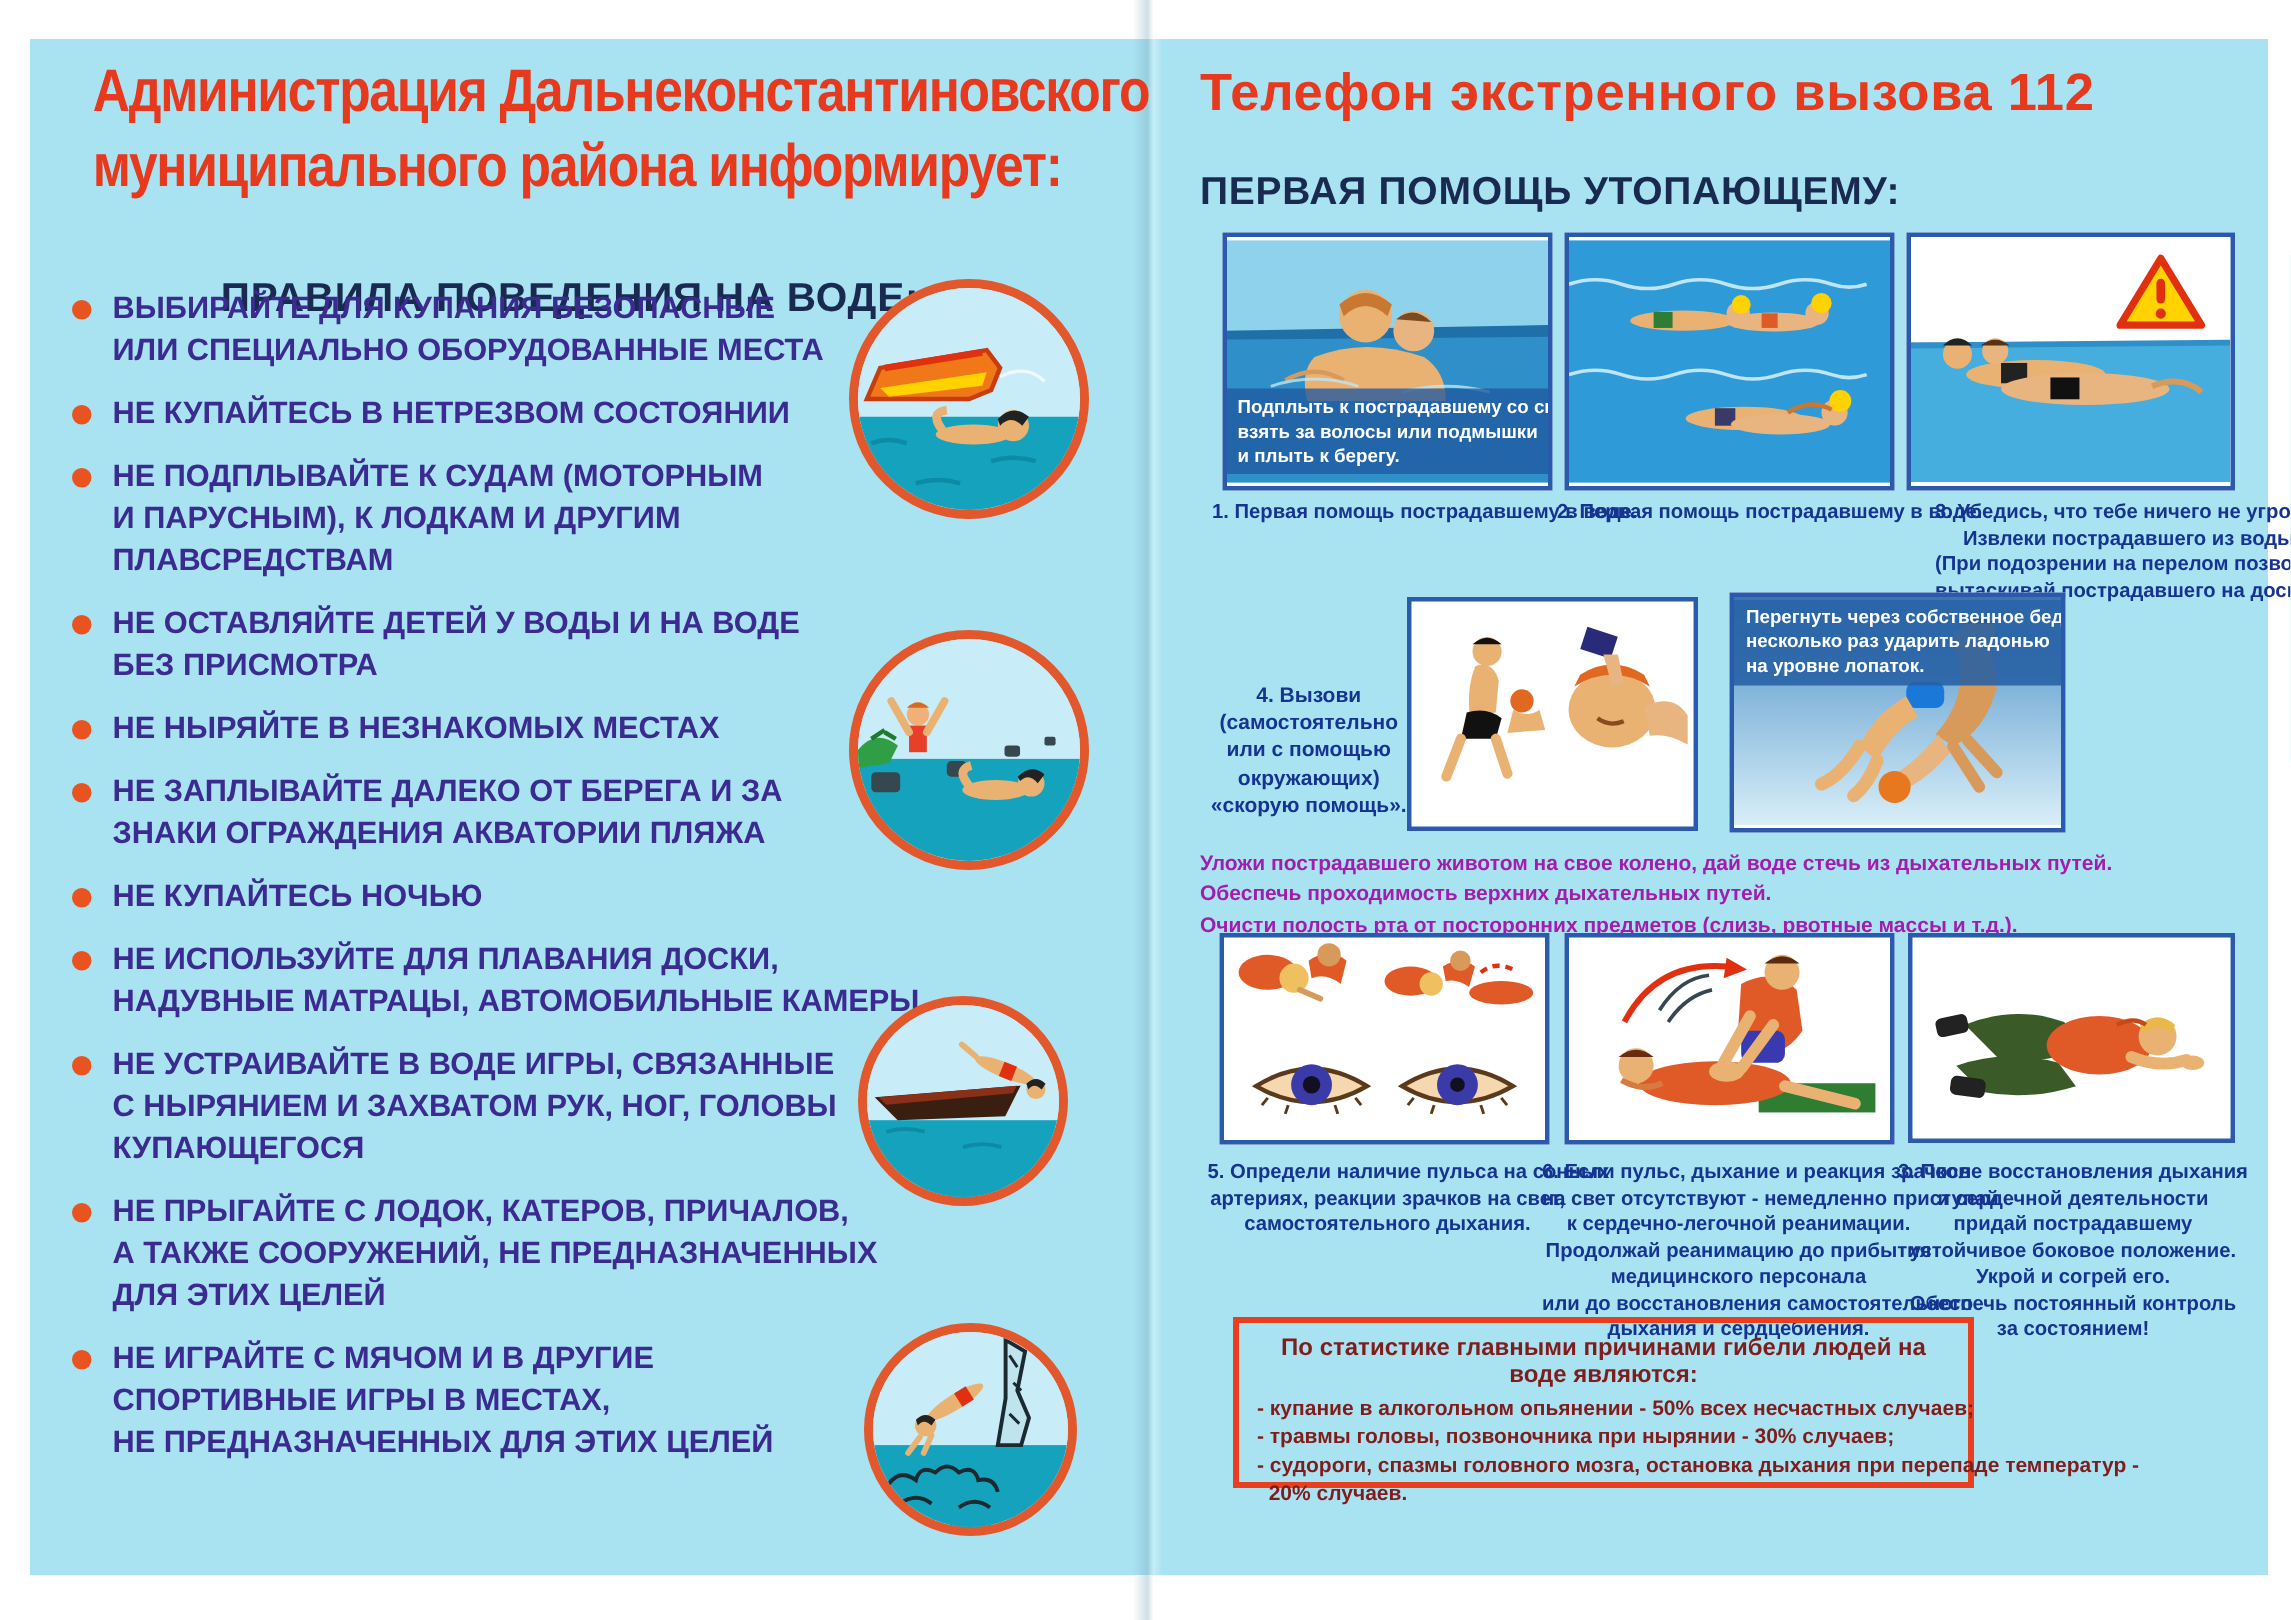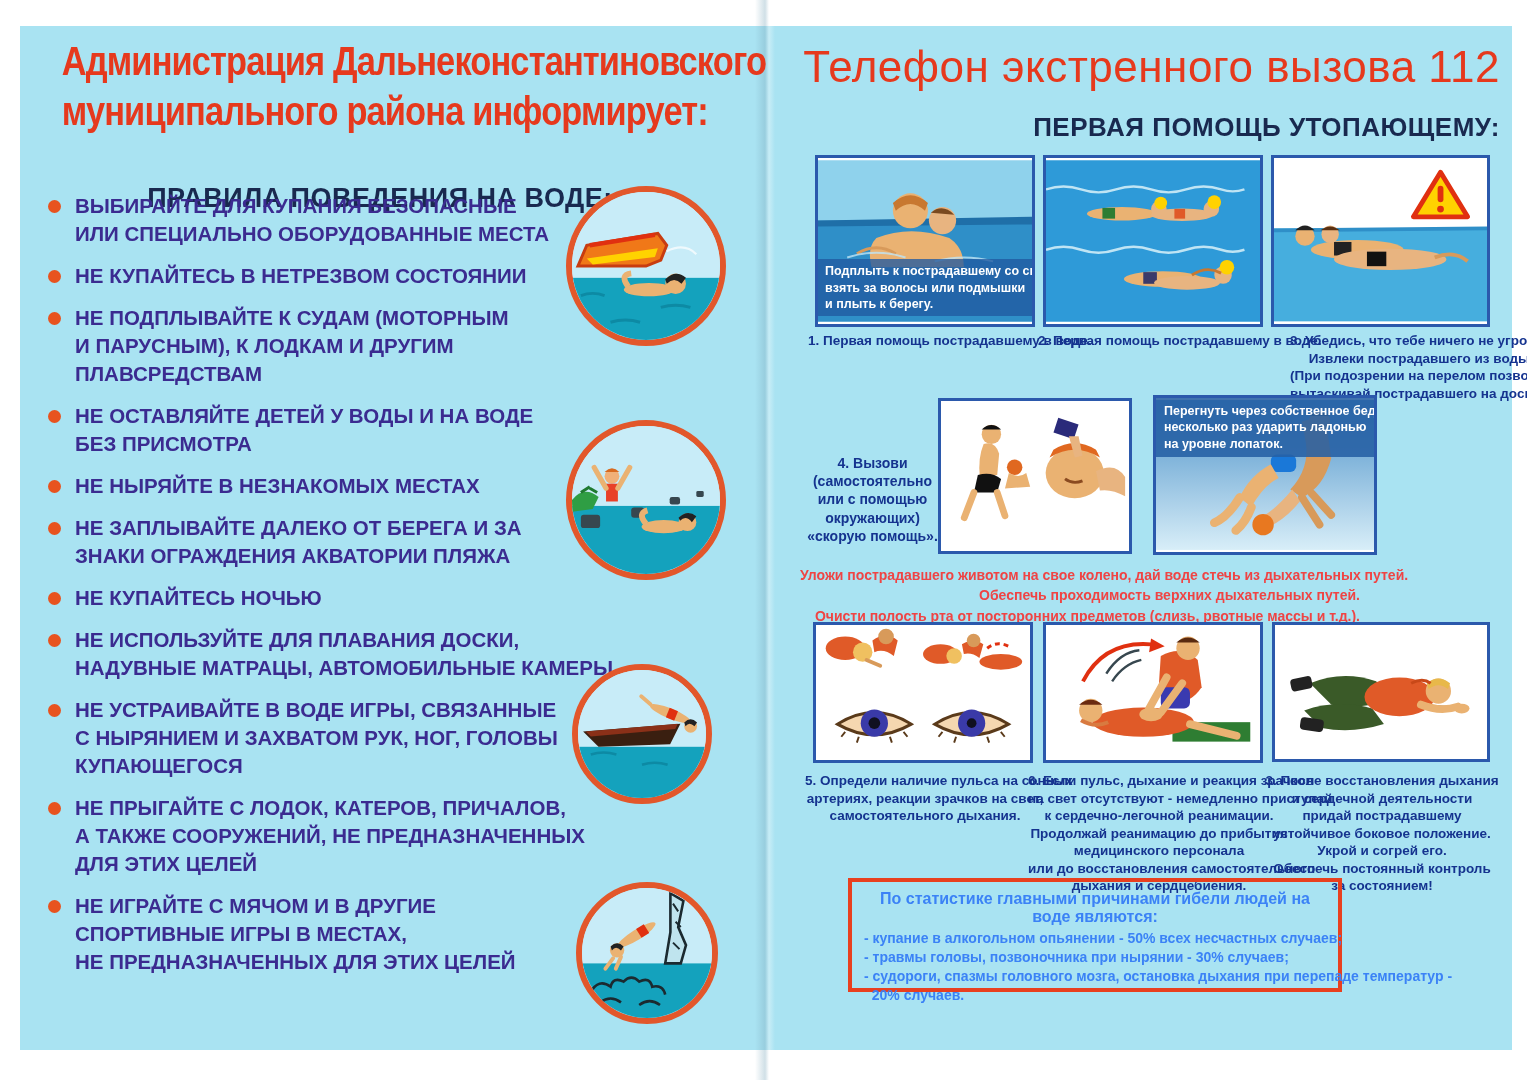--- a/index.html
+++ b/index.html
@@ -18,36 +18,36 @@
   .rules{position:absolute;left:48px;top:192px;width:620px;list-style:none;margin:0;padding:0;}
   .rules li{position:relative;padding-left:27px;margin-bottom:14px;
       color:#3b2b90;font-size:20.5px;font-weight:bold;line-height:28px;white-space:pre;}
   .rules li .dot{position:absolute;left:0;top:8px;width:13px;height:13px;border-radius:50%;
       background:#e8531f;}
   .circle{position:absolute;border-radius:50%;border:6px solid #e2572b;overflow:hidden;
       background:#c3ebf7;box-sizing:border-box;}
   .circle svg{display:block;width:100%;height:100%;}
 
   
-  .right-title{position:absolute;left:800px;top:42px;width:700px;text-align:right;
-      color:#e6391d;font-size:44px;font-weight:normal;letter-spacing:.5px;}
-  .right-subtitle{position:absolute;left:800px;top:112px;width:700px;text-align:right;
+  .right-title{position:absolute;left:800px;top:42px;width:700px;text-align:left;
+      color:#e6391d;font-size:35px;font-weight:bold;letter-spacing:.5px;}
+  .right-subtitle{position:absolute;left:800px;top:112px;width:700px;text-align:left;
       color:#19294f;font-size:26px;font-weight:bold;letter-spacing:.5px;}
   .card{position:absolute;background:#ffffff;border:3px solid #2b59ac;box-sizing:border-box;overflow:hidden;}
   .card svg{display:block;width:100%;height:100%;}
   .overlay-tl{position:absolute;left:0;bottom:8px;padding:4px 7px;background:rgba(32,90,160,.78);
       color:#ffffff;font-size:12.5px;font-weight:bold;line-height:1.3;white-space:pre;}
   .overlay-top{position:absolute;left:0;top:0;right:0;padding:5px 8px;background:rgba(38,96,164,.88);
       color:#ffffff;font-size:12.5px;font-weight:bold;line-height:1.3;white-space:pre;}
   .cap{position:absolute;color:#15338f;font-size:13.5px;font-weight:bold;line-height:1.3;
       text-align:center;white-space:pre;}
-  .midtext{position:absolute;color:#ef4444;font-size:14px;font-weight:bold;line-height:1.45;
-      text-align:right;white-space:pre;}
-  .stats{position:absolute;left:848px;top:878px;width:494px;height:114px;border:4px solid #e8401f;
-      box-sizing:border-box;padding:6px 12px;color:#3b82f6;}
+  .midtext{position:absolute;color:#a21caf;font-size:14px;font-weight:bold;line-height:1.45;
+      text-align:left;white-space:pre;}
+  .stats{position:absolute;left:822px;top:878px;width:494px;height:114px;border:4px solid #e8401f;
+      box-sizing:border-box;padding:6px 12px;color:#7f1d1d;}
   .stats .stats-title{text-align:center;font-size:16px;font-weight:bold;margin:2px 0 3px 0;}
   .stats .stats-lines{font-size:14px;font-weight:700;line-height:1.35;white-space:pre;}
 </style>
 </head>
 <body>
 
 <div class="canvas">
   <div class="poster"></div>
   <div class="fold" style="left:755px;"></div>
 

